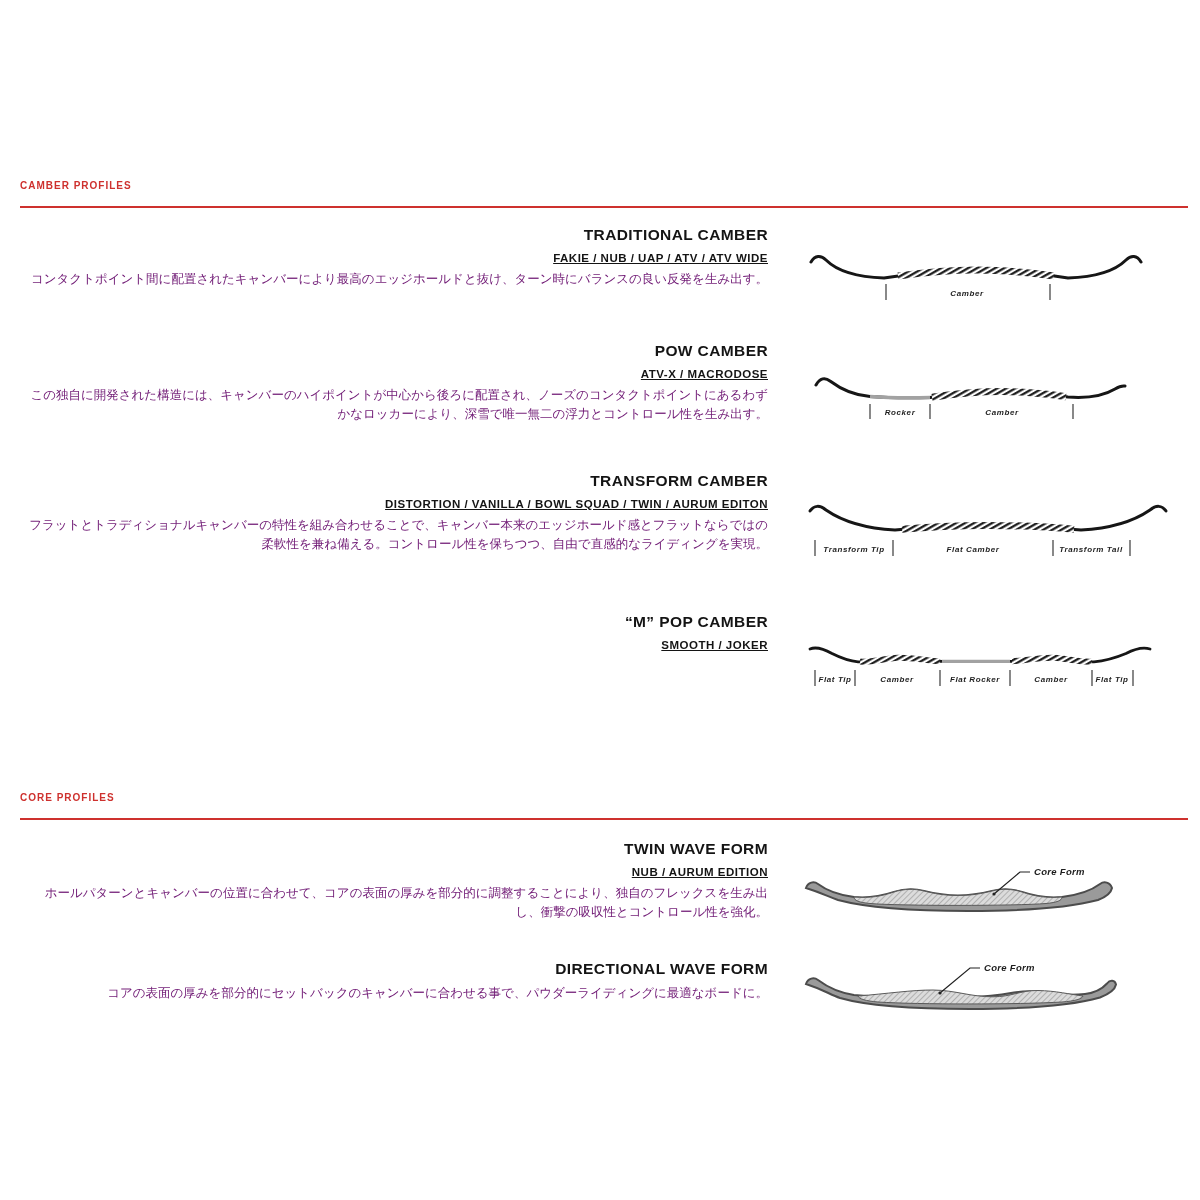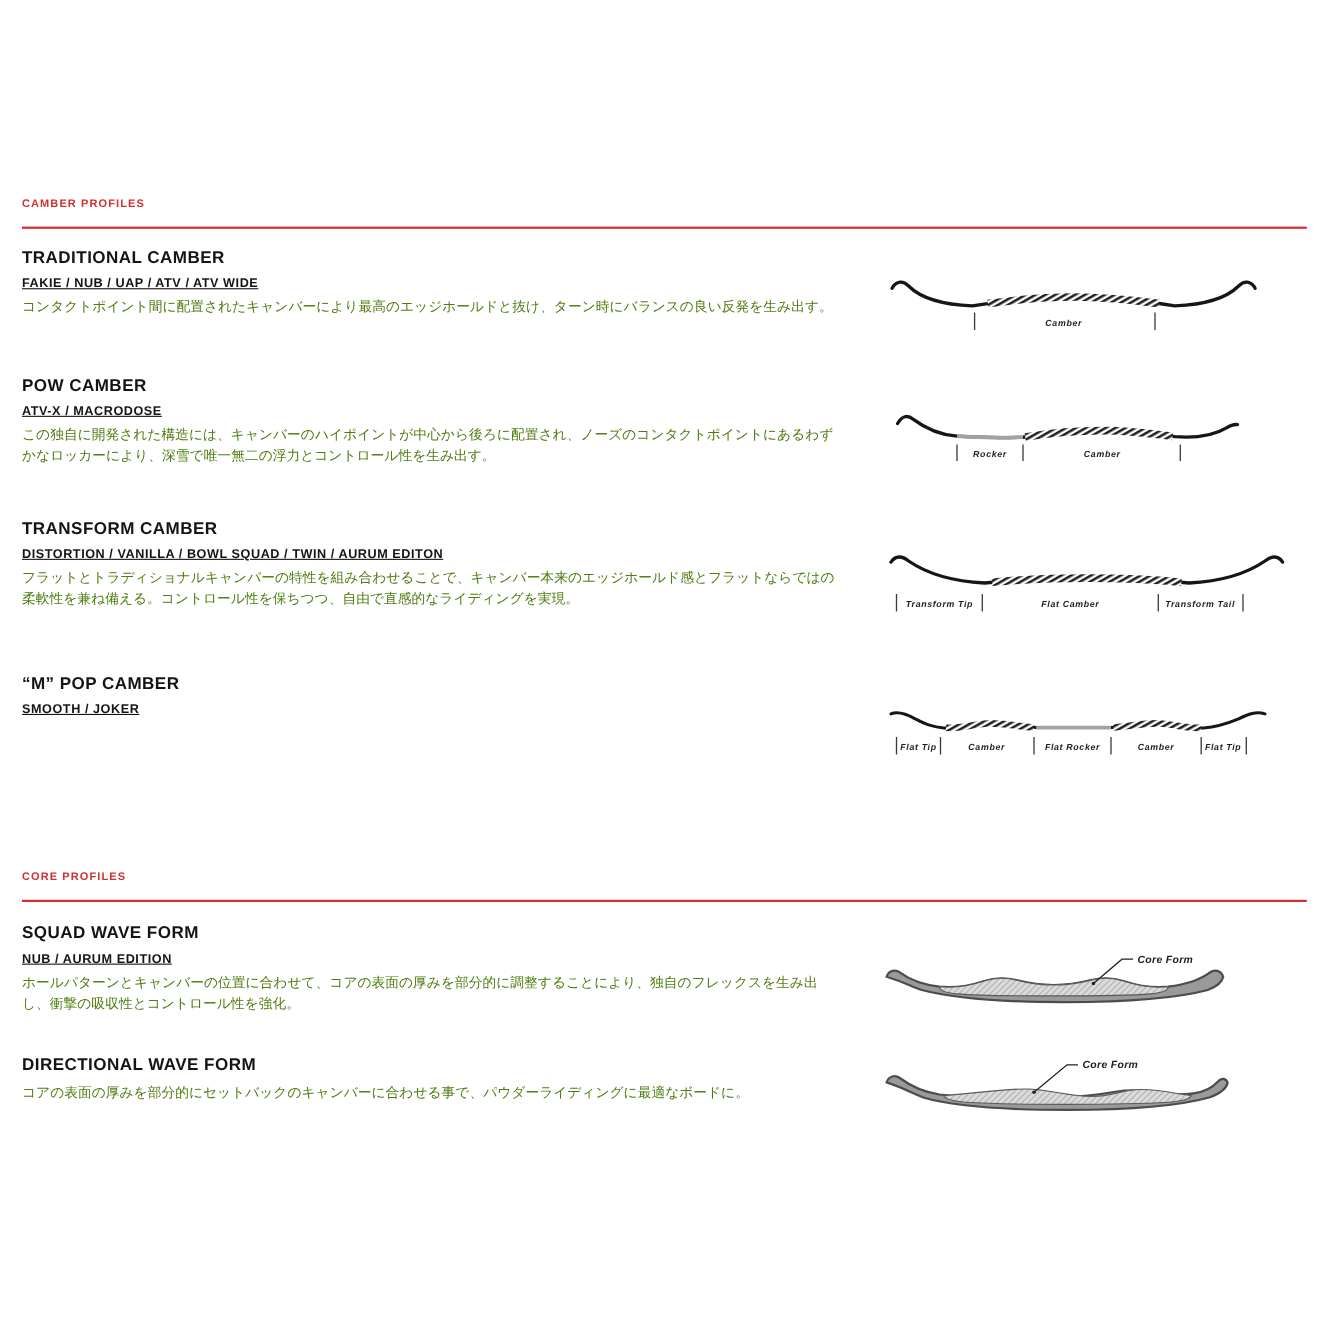--- a/index.html
+++ b/index.html
@@ -12,31 +12,31 @@
   }
   .section-title {
     position:absolute; left:20px;
     font-size:10px; font-weight:bold; letter-spacing:1px;
     color:#ce312e;
   }
   .rule {
     position:absolute; left:20px; width:1168px; height:0;
     border-top:2px solid #ce312e;
   }
-  .entry { position:absolute; left:20px; width:748px; }
+  .entry { position:absolute; left:20px; width:748px;text-align:right; }
   .entry-title {
     font-size:15.5px; font-weight:bold; letter-spacing:0.4px; color:#141414;
   }
   .entry-models {
     margin-top:8px;
     font-size:11.5px; font-weight:bold; letter-spacing:0.5px; color:#141414;text-decoration:underline;
   }
   .entry-desc {
     margin-top:6px;
-    font-size:12.5px; line-height:1.55; color:#4d7c0f;
+    font-size:12.5px; line-height:1.55; color:#701a75;
     word-break:break-all;
   }
   .diagram { position:absolute; }
   .diag-label {
     font-size:8px; font-style:italic; font-weight:bold;
     letter-spacing:0.6px; fill:#1d1d1d;
   }
   .core-label {
     font-size:9.5px; font-style:italic; font-weight:bold;
     letter-spacing:0.3px; fill:#1d1d1d;
@@ -133,21 +133,21 @@
   <text class="diag-label" x="107" y="40" text-anchor="middle">Camber</text>
   <text class="diag-label" x="185" y="40" text-anchor="middle">Flat Rocker</text>
   <text class="diag-label" x="261" y="40" text-anchor="middle">Camber</text>
   <text class="diag-label" x="322" y="40" text-anchor="middle">Flat Tip</text>
 </svg>
 
 <div class="section-title" style="top:792px">CORE PROFILES</div>
 <div class="rule" style="top:818px"></div>
 
 <div class="entry" style="top:840px">
-  <div class="entry-title">SQUAD WAVE FORM</div>
+  <div class="entry-title">TWIN WAVE FORM</div>
   <div class="entry-models">NUB / AURUM EDITION</div>
   <div class="entry-desc">ホールパターンとキャンバーの位置に合わせて、コアの表面の厚みを部分的に調整することにより、独自のフレックスを生み出し、衝撃の吸収性とコントロール性を強化。</div>
 </div>
 <svg class="diagram" style="left:798px; top:852px" width="340" height="72" viewBox="0 0 340 72">
   <path class="core-board" d="M8,36 C10,30 16,29 20,32 C28,38 40,43 56,45 C72,46.5 84,44 96,40 C106,36.8 116,36.5 126,39 C136,41.5 146,43.5 160,43.5 C174,43.5 184,41.5 194,39 C204,36.5 214,36.8 224,40 C236,44 248,46.5 264,45 C280,43 294,38 302,32 C306,29 312,30 314,36 C313,41 308,45 300,48 C270,56 230,59 170,59 C110,59 70,56 40,48 C30,44.5 24,41 8,36 Z"></path>
   <path class="core-form" d="M56,45 C72,46.5 84,44 96,40 C106,36.8 116,36.5 126,39 C136,41.5 146,43.5 160,43.5 C174,43.5 184,41.5 194,39 C204,36.5 214,36.8 224,40 C236,44 248,46.5 264,45 C264,48.5 259,50.5 248,51.5 C218,54 102,54 72,51.5 C61,50.5 56,48.5 56,45 Z"></path>
   <circle cx="196" cy="42" r="1.6" fill="#222"></circle>
   <path class="leader" d="M196,42 L222,20 L232,20"></path>
   <text class="core-label" x="236" y="23" text-anchor="start">Core Form</text>
 </svg>

